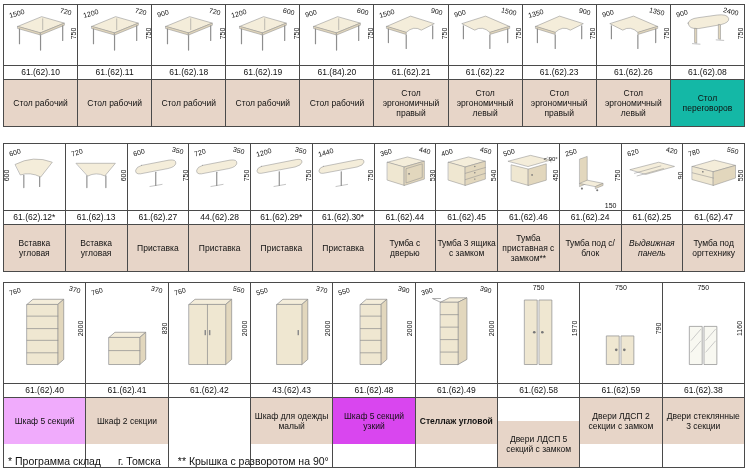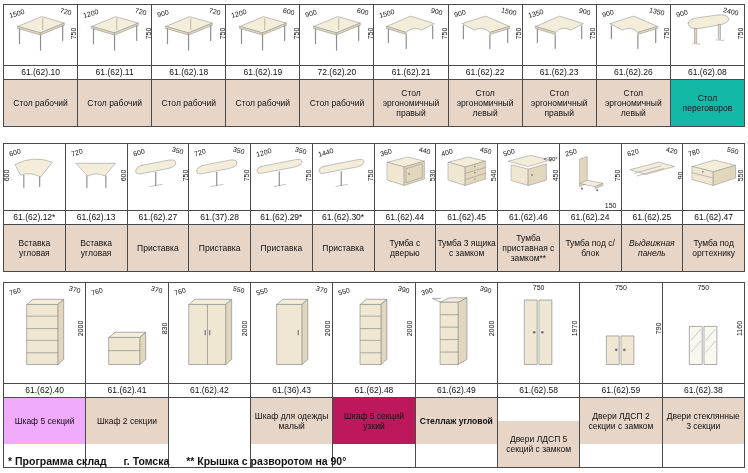--- a/index.html
+++ b/index.html
@@ -37,21 +37,21 @@
   
   svg{stroke:#8e8e8e;stroke-width:1;fill:none;stroke-linejoin:round;stroke-linecap:round;}
   .ftop{fill:#f4edda;}
   .ffront{fill:#efe7d1;}
   .fside{fill:#e2d7bd;}
   .fglass{fill:#f8f8f1;}
   .leg{stroke-width:2.2;}
   .dot{fill:#777;stroke:none;}
   .hdl{fill:#8a8a8a;stroke:none;}
   .hatch{stroke:#b9b9b9;}
-  #footer{position:absolute;left:8px;bottom:6px;font-size:10.5px;font-weight:bold;color:#111;}
+  #footer{position:absolute;left:8px;bottom:6px;font-size:10.5px;font-weight:normal;color:#111;}
   #footer span{margin-right:14px;}
 </style>
 </head>
 <body>
 
 <div id="catalog">
     <div class="section row1">
   <div class="cell">
     <div class="drawing">
           <svg viewBox="0 0 100 100" preserveAspectRatio="xMidYMid meet">
@@ -136,21 +136,21 @@
             <path class="fside" d="M50,46 L94,28 L94,32 L50,50 Z"></path>
             <line class="leg" x1="11" y1="39" x2="11" y2="66"></line>
             <line class="leg" x1="50" y1="51" x2="50" y2="78"></line>
             <line class="leg" x1="91" y1="33" x2="91" y2="60"></line>
             <line x1="54" y1="20" x2="54" y2="40"></line>
           </svg>
           <span class="dim d-tl">900</span>
           <span class="dim d-tr">600</span>
           <span class="dim d-r">750</span>
         </div>
-    <div class="code">72.(62).20</div>
+    <div class="code">61.(84).20</div>
     <div class="name" style="background: rgb(231, 213, 200);">Стол рабочий</div>
   </div>
 
   <div class="cell">
     <div class="drawing">
           <svg viewBox="0 0 100 100" preserveAspectRatio="xMidYMid meet">
             <path class="ftop" d="M6,34 L50,15 L94,29 L70,41 Q56,32 42,45 Z"></path>
             <path class="fside" d="M6,34 L42,45 L42,49 L6,38 Z"></path>
             <line class="leg" x1="9" y1="39" x2="9" y2="64"></line>
             <line class="leg" x1="42" y1="50" x2="42" y2="75"></line>
@@ -284,21 +284,21 @@
     <div class="drawing">
           <svg viewBox="0 0 100 100" preserveAspectRatio="xMidYMid meet">
             <path class="ftop" d="M18,28 L70,18 Q84,16 83,24 Q82,31 68,34 L16,44 Q6,45 7,37 Q8,31 18,28 Z"></path>
             <line class="leg" x1="45" y1="41" x2="45" y2="66"></line>
             <line x1="34" y1="68" x2="57" y2="64"></line>
           </svg>
           <span class="dim d-tl">720</span>
           <span class="dim d-tr">350</span>
           <span class="dim d-r">750</span>
         </div>
-    <div class="code">61.(37).28</div>
+    <div class="code">44.(62).28</div>
     <div class="name" style="background: rgb(231, 213, 200);">Приставка</div>
   </div>
 
   <div class="cell">
     <div class="drawing">
           <svg viewBox="0 0 100 100" preserveAspectRatio="xMidYMid meet">
             <path class="ftop" d="M12,30 L78,17 Q90,15 89,22 Q88,28 76,31 L12,43 Q3,44 4,37 Q5,32 12,30 Z"></path>
             <line class="leg" x1="46" y1="40" x2="46" y2="66"></line>
             <line x1="36" y1="68" x2="58" y2="64"></line>
           </svg>
@@ -485,41 +485,41 @@
           <svg viewBox="0 0 100 100" preserveAspectRatio="xMidYMid meet">
             <path class="ftop" d="M30,11 L38,4 L72,4 L64,11 Z"></path>
             <path class="fside" d="M64,11 L72,4 L72,86 L64,93 Z"></path>
             <rect class="ffront" x="30" y="11" width="34" height="82"></rect>
             <rect class="hdl" x="58" y="46" width="2" height="7"></rect>
           </svg>
           <span class="dim d-tl">550</span>
           <span class="dim d-tr">370</span>
           <span class="dim d-r">2000</span>
         </div>
-    <div class="code">61.(36).43</div>
+    <div class="code">43.(62).43</div>
     <div class="name" style="background: rgb(231, 213, 200);">Шкаф для одежды малый</div>
   </div>
 
   <div class="cell">
     <div class="drawing">
           <svg viewBox="0 0 100 100" preserveAspectRatio="xMidYMid meet">
             <path class="ftop" d="M32,11 L40,4 L68,4 L60,11 Z"></path>
             <path class="fside" d="M60,11 L68,4 L68,86 L60,93 Z"></path>
             <rect class="ffront" x="32" y="11" width="28" height="82"></rect>
             <line x1="32" y1="27" x2="60" y2="27"></line>
             <line x1="32" y1="44" x2="60" y2="44"></line>
             <line x1="32" y1="60" x2="60" y2="60"></line>
             <line x1="32" y1="77" x2="60" y2="77"></line>
           </svg>
           <span class="dim d-tl">550</span>
           <span class="dim d-tr">390</span>
           <span class="dim d-r">2000</span>
         </div>
     <div class="code">61.(62).48</div>
-    <div class="name" style="background: #be185d;">Шкаф 5 секций узкий</div>
+    <div class="name" style="background: #d946ef;">Шкаф 5 секций узкий</div>
   </div>
 
   <div class="cell">
     <div class="drawing">
           <svg viewBox="0 0 100 100" preserveAspectRatio="xMidYMid meet">
             <path class="ftop" d="M28,8 L40,2 L64,2 L52,8 Z"></path>
             <path class="fside" d="M52,8 L64,2 L64,86 L52,93 Z"></path>
             <rect class="ffront" x="28" y="8" width="24" height="85"></rect>
             <line x1="28" y1="25" x2="52" y2="25"></line>
             <line x1="28" y1="42" x2="52" y2="42"></line>

